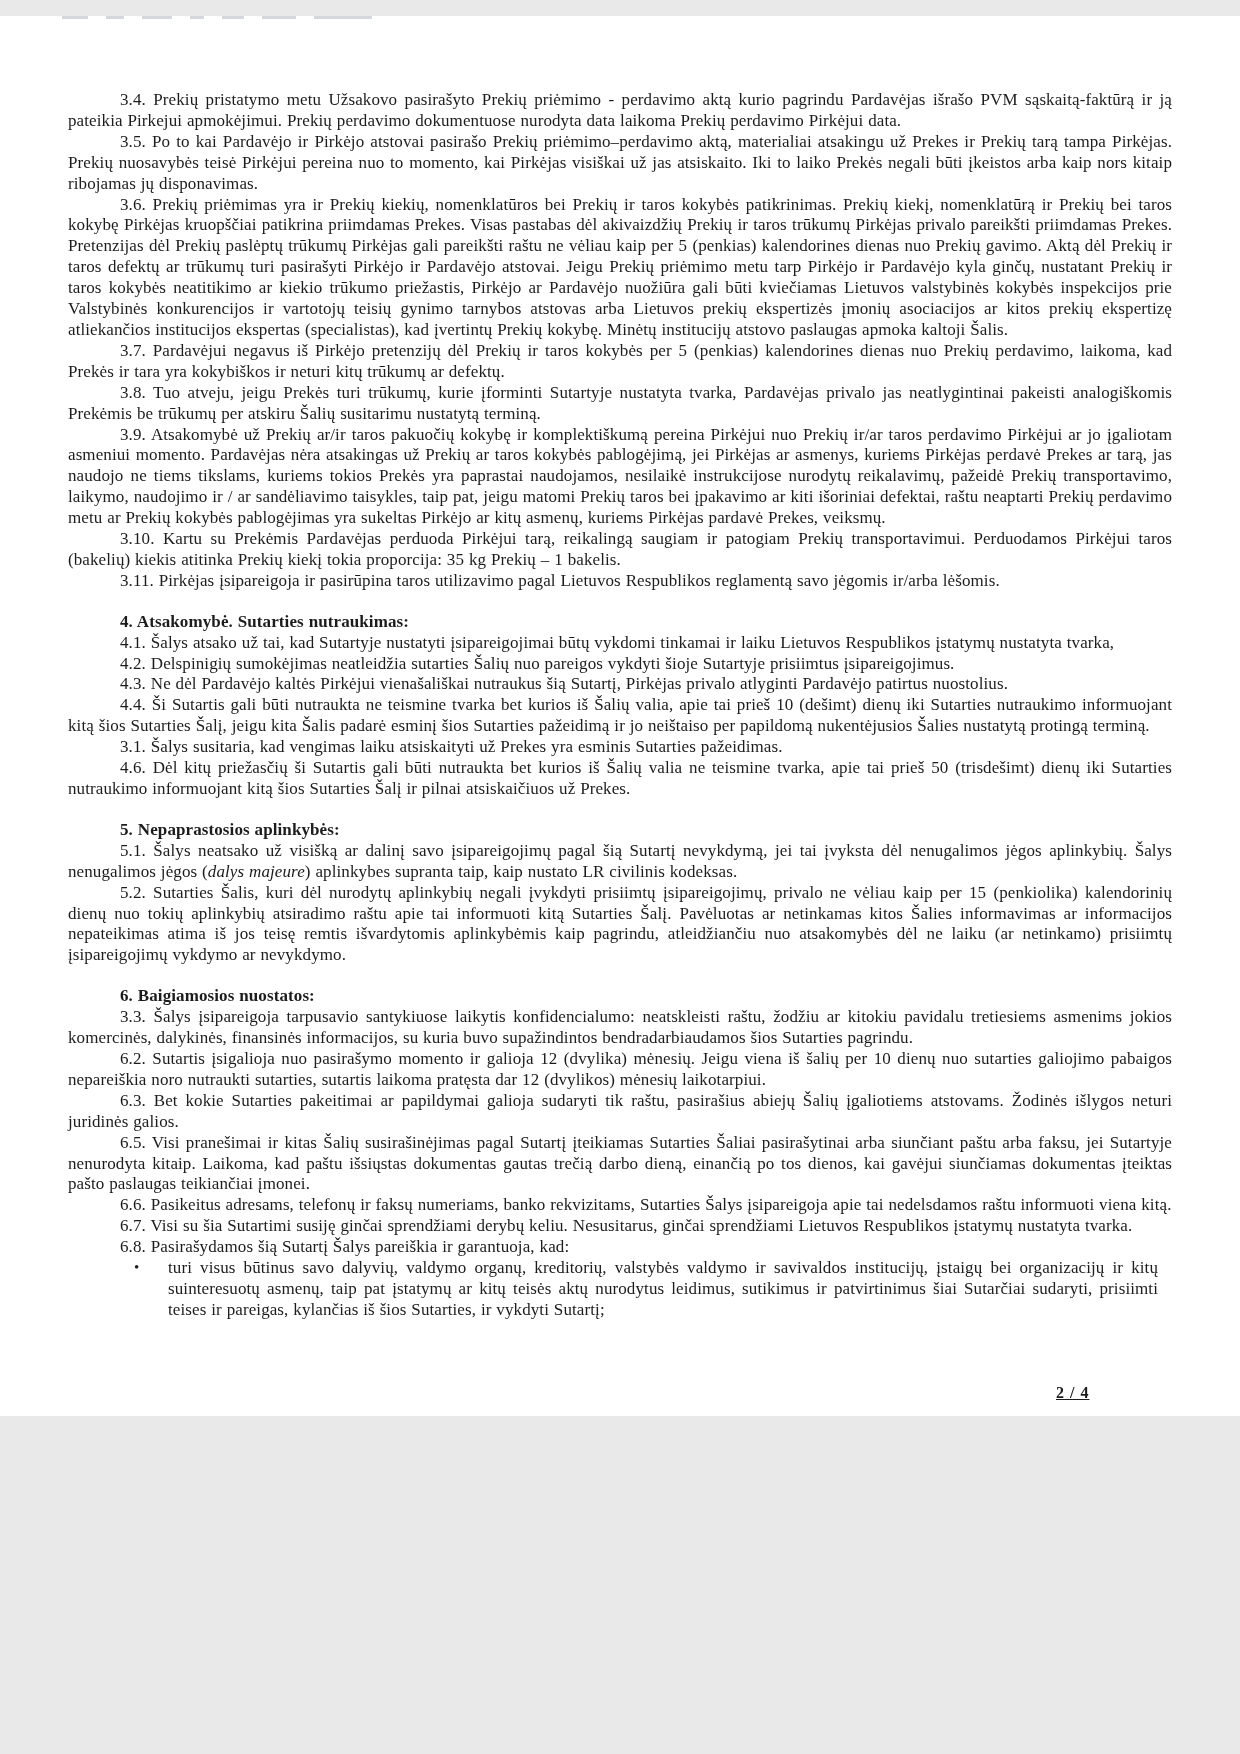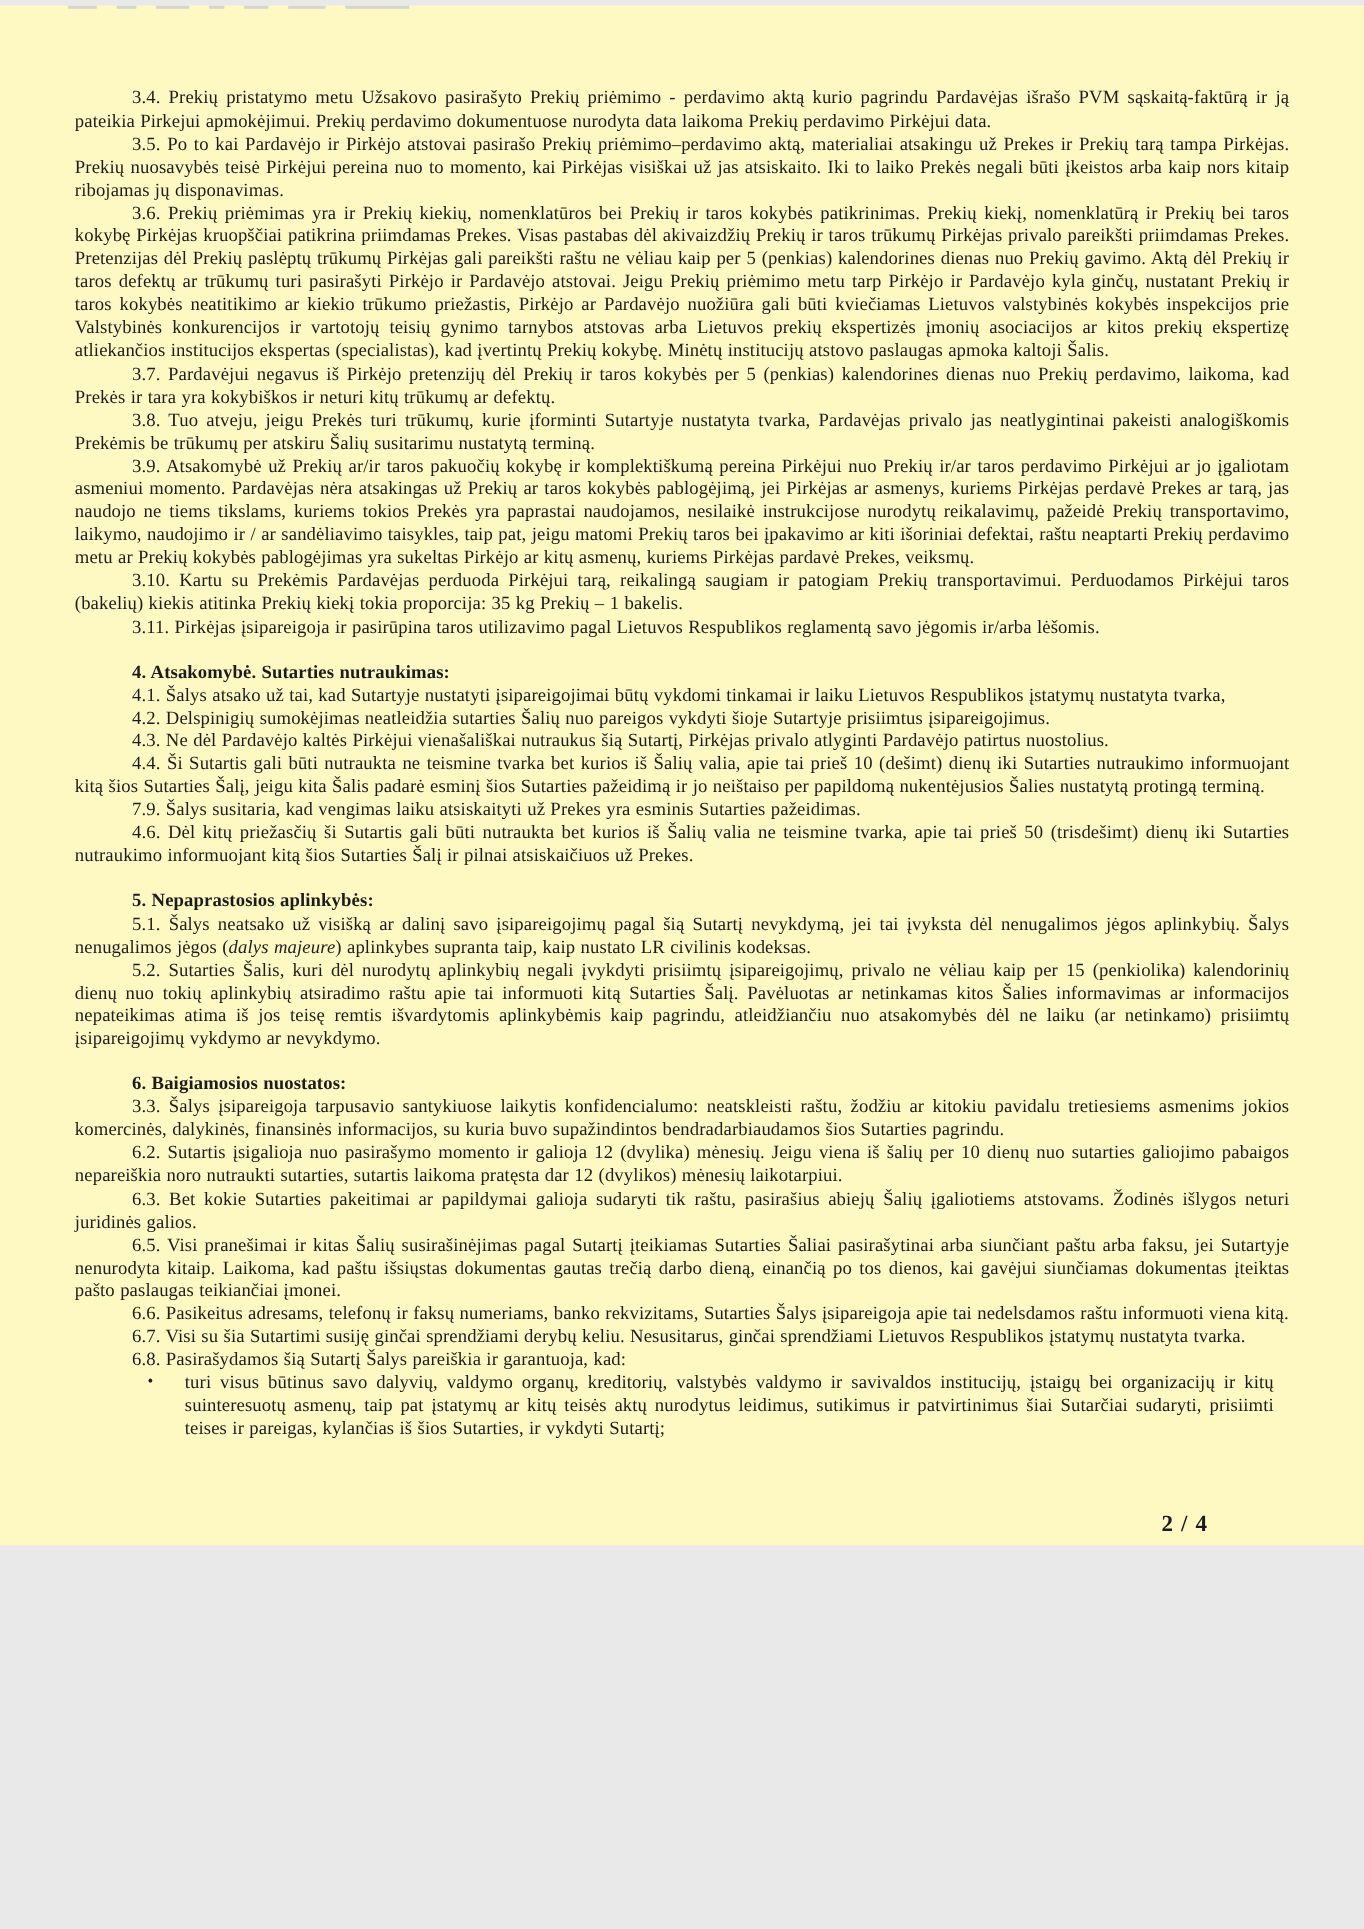--- a/index.html
+++ b/index.html
@@ -1,21 +1,21 @@
 <!DOCTYPE html>
 <html lang="lt"><head>
 <meta charset="utf-8">
 <style>
   html, body { margin: 0; padding: 0; background: #e9e9e9; }
   .page {
     position: relative;
     width: 1240px;
     height: 1400px;
-    margin: 5px auto;
-    background: #fef9c3;
+    margin: 16px auto;
+    background: #ffffff;
     overflow: hidden;
     font-family: "Liberation Serif", "DejaVu Serif", serif;
     color: #1c1c1c;
   }
   .scan-artifacts {
     position: absolute;
     top: 0; left: 62px;
     height: 4px; width: 460px;
   }
   .scan-artifacts span {
@@ -53,23 +53,24 @@
   .para.bullet .dot {
     position: absolute;
     left: 66px;
     top: -1px;
     font-size: 15px;
   }
   .page-number {
     position: absolute;
     left: 1056px;
     top: 1368px;
-    font-size: 21px;
+    font-size: 16px;
     font-weight: bold;
     letter-spacing: 1px;
+    text-decoration: underline;
   }
   .stray-comma {
     position: absolute;
     left: 1131px;
     top: 1458px;
     font-size: 15px;
     color: #3a3a3a;
   }
   .stray-colon {
     position: absolute;
@@ -101,21 +102,21 @@
       <p class="para">3.7. Pardavėjui negavus iš Pirkėjo pretenzijų dėl Prekių ir taros kokybės per 5 (penkias) kalendorines dienas nuo Prekių perdavimo, laikoma, kad Prekės ir tara yra kokybiškos ir neturi kitų trūkumų ar defektų.</p>
       <p class="para">3.8. Tuo atveju, jeigu Prekės turi trūkumų, kurie įforminti Sutartyje nustatyta tvarka, Pardavėjas privalo jas neatlygintinai pakeisti analogiškomis Prekėmis be trūkumų per atskiru Šalių susitarimu nustatytą terminą.</p>
       <p class="para">3.9. Atsakomybė už Prekių ar/ir taros pakuočių kokybę ir komplektiškumą pereina Pirkėjui nuo Prekių ir/ar taros perdavimo Pirkėjui ar jo įgaliotam asmeniui momento. Pardavėjas nėra atsakingas už Prekių ar taros kokybės pablogėjimą, jei Pirkėjas ar asmenys, kuriems Pirkėjas perdavė Prekes ar tarą, jas naudojo ne tiems tikslams, kuriems tokios Prekės yra paprastai naudojamos, nesilaikė instrukcijose nurodytų reikalavimų, pažeidė Prekių transportavimo, laikymo, naudojimo ir / ar sandėliavimo taisykles, taip pat, jeigu matomi Prekių taros bei įpakavimo ar kiti išoriniai defektai, raštu neaptarti Prekių perdavimo metu ar Prekių kokybės pablogėjimas yra sukeltas Pirkėjo ar kitų asmenų, kuriems Pirkėjas pardavė Prekes, veiksmų.</p>
       <p class="para">3.10. Kartu su Prekėmis Pardavėjas perduoda Pirkėjui tarą, reikalingą saugiam ir patogiam Prekių transportavimui.  Perduodamos Pirkėjui taros (bakelių) kiekis atitinka Prekių kiekį tokia proporcija: 35 kg Prekių – 1 bakelis.</p>
       <p class="para">3.11. Pirkėjas įsipareigoja ir pasirūpina taros utilizavimo pagal Lietuvos Respublikos reglamentą savo jėgomis ir/arba lėšomis.</p>
       <p class="para heading">4. Atsakomybė. Sutarties nutraukimas:</p>
       <p class="para">4.1. Šalys atsako už tai, kad Sutartyje nustatyti įsipareigojimai būtų vykdomi tinkamai ir laiku Lietuvos Respublikos įstatymų nustatyta tvarka,</p>
       <p class="para">4.2. Delspinigių sumokėjimas neatleidžia sutarties Šalių nuo pareigos vykdyti šioje Sutartyje prisiimtus įsipareigojimus.</p>
       <p class="para">4.3. Ne dėl Pardavėjo kaltės Pirkėjui vienašališkai nutraukus šią Sutartį, Pirkėjas privalo atlyginti Pardavėjo patirtus nuostolius.</p>
       <p class="para">4.4. Ši Sutartis gali būti nutraukta ne teismine tvarka bet kurios iš Šalių valia, apie tai prieš 10 (dešimt) dienų iki Sutarties nutraukimo informuojant kitą šios Sutarties Šalį, jeigu kita Šalis padarė esminį šios Sutarties pažeidimą ir jo neištaiso per papildomą nukentėjusios Šalies nustatytą protingą terminą.</p>
-      <p class="para">7.9. Šalys susitaria, kad vengimas laiku atsiskaityti už Prekes yra esminis Sutarties pažeidimas.</p>
+      <p class="para">3.1. Šalys susitaria, kad vengimas laiku atsiskaityti už Prekes yra esminis Sutarties pažeidimas.</p>
       <p class="para">4.6. Dėl kitų priežasčių ši Sutartis gali būti nutraukta bet kurios iš Šalių valia ne teismine tvarka, apie tai prieš 50 (trisdešimt) dienų iki Sutarties nutraukimo informuojant kitą šios Sutarties Šalį ir pilnai atsiskaičiuos už Prekes.</p>
       <p class="para heading">5. Nepaprastosios aplinkybės:</p>
       <p class="para">5.1. Šalys neatsako už visišką ar dalinį savo įsipareigojimų pagal šią Sutartį nevykdymą, jei tai įvyksta dėl nenugalimos jėgos aplinkybių. Šalys nenugalimos jėgos (<i>dalys majeure</i>) aplinkybes supranta taip, kaip nustato LR civilinis kodeksas.</p>
       <p class="para">5.2. Sutarties Šalis, kuri dėl nurodytų aplinkybių negali įvykdyti prisiimtų įsipareigojimų, privalo ne vėliau kaip per 15 (penkiolika) kalendorinių dienų nuo tokių aplinkybių atsiradimo raštu apie tai informuoti kitą Sutarties Šalį. Pavėluotas ar netinkamas kitos Šalies informavimas ar informacijos nepateikimas atima iš jos teisę remtis išvardytomis aplinkybėmis kaip pagrindu, atleidžiančiu nuo atsakomybės dėl ne laiku (ar netinkamo) prisiimtų įsipareigojimų vykdymo ar nevykdymo.</p>
       <p class="para heading">6. Baigiamosios nuostatos:</p>
       <p class="para">3.3. Šalys įsipareigoja tarpusavio santykiuose laikytis konfidencialumo: neatskleisti raštu, žodžiu ar kitokiu pavidalu tretiesiems asmenims jokios komercinės, dalykinės, finansinės informacijos, su kuria buvo supažindintos bendradarbiaudamos šios Sutarties pagrindu.</p>
       <p class="para italic">6.2. Sutartis įsigalioja nuo pasirašymo momento ir galioja 12 (dvylika) mėnesių. Jeigu viena iš šalių per 10 dienų nuo sutarties galiojimo pabaigos nepareiškia noro nutraukti sutarties, sutartis laikoma pratęsta dar 12 (dvylikos) mėnesių laikotarpiui.</p>
       <p class="para">6.3. Bet kokie Sutarties pakeitimai ar papildymai galioja sudaryti tik raštu, pasirašius abiejų Šalių įgaliotiems atstovams. Žodinės išlygos neturi juridinės galios.</p>
       <p class="para">6.5. Visi pranešimai ir kitas Šalių susirašinėjimas pagal Sutartį įteikiamas Sutarties Šaliai pasirašytinai arba siunčiant paštu arba faksu, jei Sutartyje nenurodyta kitaip. Laikoma, kad paštu išsiųstas dokumentas gautas trečią darbo dieną, einančią po tos dienos, kai gavėjui siunčiamas dokumentas įteiktas pašto paslaugas teikiančiai įmonei.</p>
       <p class="para">6.6. Pasikeitus adresams, telefonų ir faksų numeriams, banko rekvizitams, Sutarties Šalys įsipareigoja apie tai nedelsdamos raštu informuoti viena kitą.</p>

